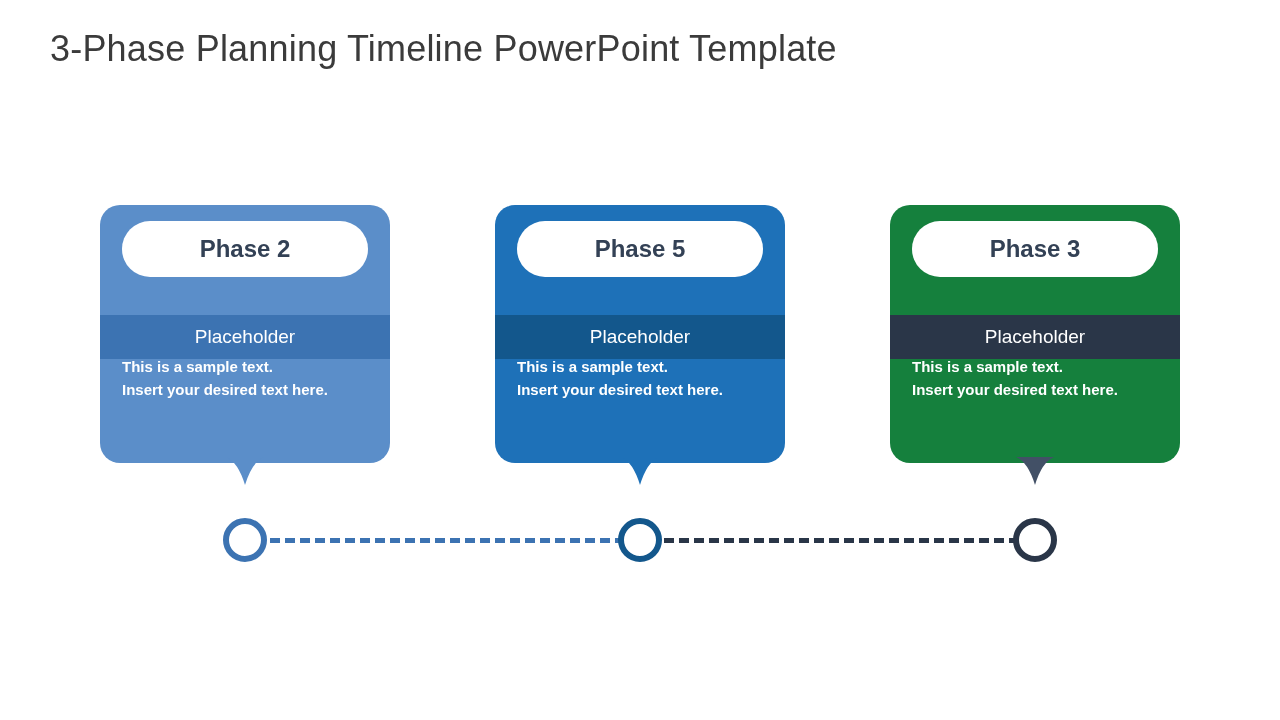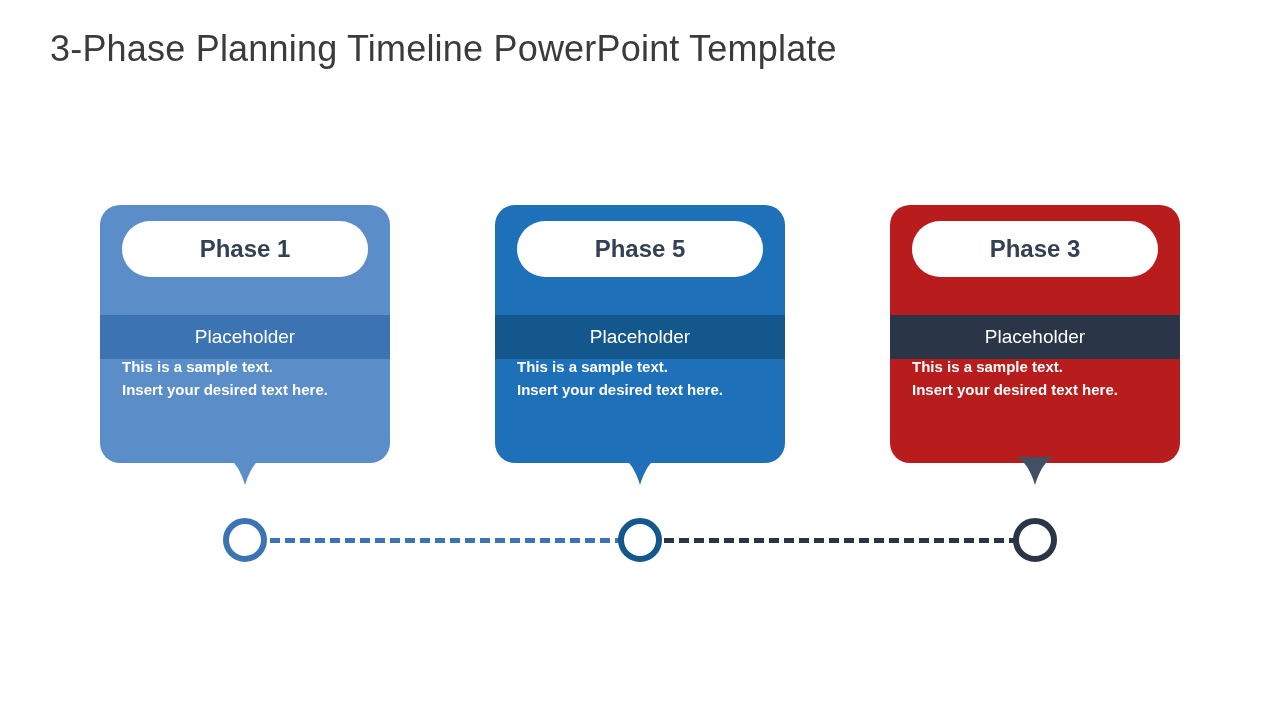--- a/index.html
+++ b/index.html
@@ -34,21 +34,21 @@
     justify-content: space-between;
   }
   .card {
     position: relative;
     width: 290px;
     height: 258px;
     border-radius: 20px;
   }
   .card.c1 { background: #5B8EC9; }
   .card.c2 { background: #1E71B8; }
-  .card.c3 { background: #b91c1c; }
+  .card.c3 { background: #15803d; }
   .pill {
     position: absolute;
     top: 16px;
     left: 22px;
     right: 22px;
     height: 56px;
     background: #ffffff;
     border-radius: 28px;
     display: flex;
     align-items: center;
@@ -134,21 +134,21 @@
 </head>
 <body>
 
 <div class="slide">
 
   <div class="title">3-Phase Planning Timeline PowerPoint Template</div>
 
   <div class="cards">
 
     <div class="card c1">
-      <div class="pill">Phase 1</div>
+      <div class="pill">Phase 2</div>
       <div class="band">Placeholder</div>
       <div class="body">
         <div>This is a sample text.</div>
         <div>Insert your desired text here.</div>
       </div>
       <div class="pointer">
         <svg width="38" height="28" viewBox="0 0 38 28">
             <path d="M0 0 H38 Q26 5 19 28 Q12 5 0 0 Z" fill="#5B8EC9"></path>
           </svg>
       </div>

